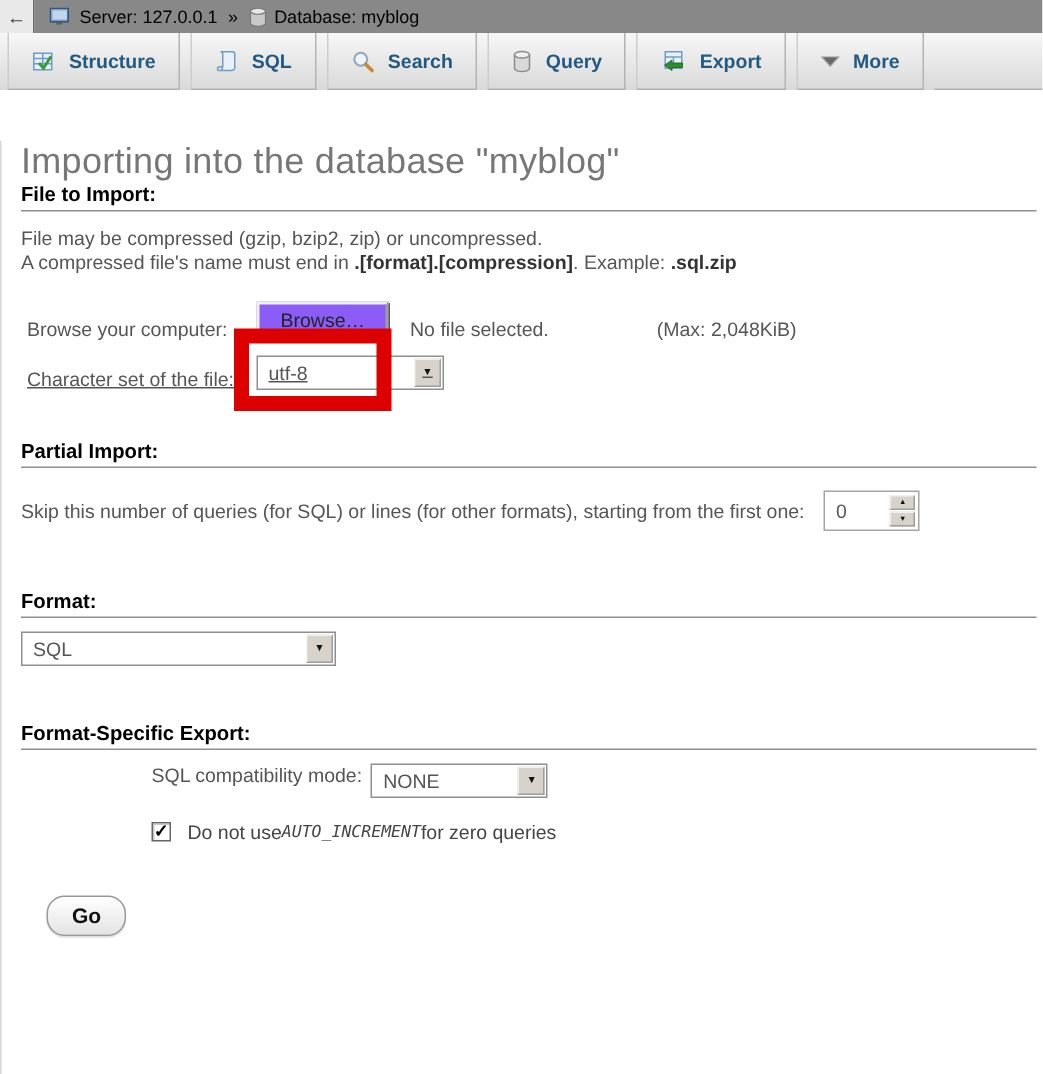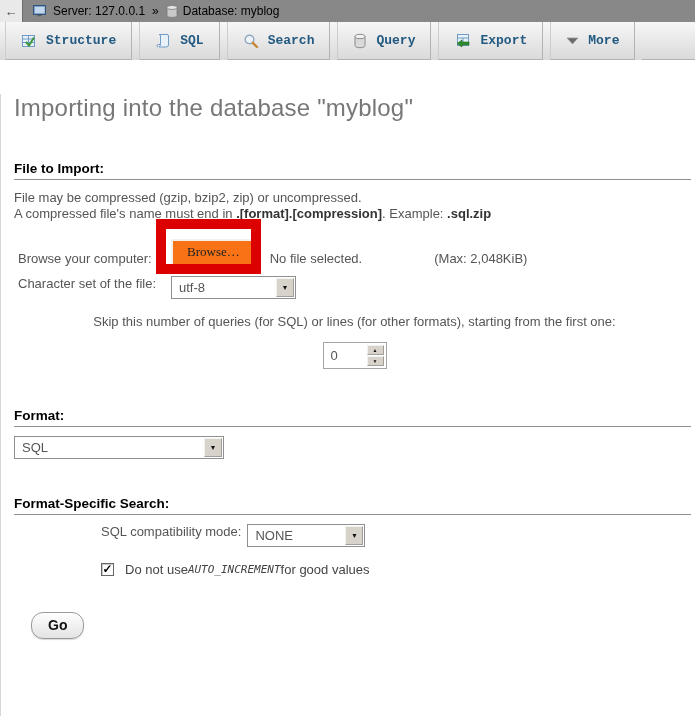--- a/index.html
+++ b/index.html
@@ -28,63 +28,63 @@
   .tabbar {
     height:38px; display:flex; align-items:stretch;
     background:linear-gradient(#f7f7f7,#d9d9d9);
     padding-left:5px;
   }
   .tab {
     display:flex; align-items:center; gap:9px; padding:0 15px;
     border-left:1px solid #cdcdcd; border-right:1px solid #b3b3b3;
     border-bottom:1px solid #b2b2b2;
     margin-right:7px; cursor:pointer;
-    color:#235a81; font-weight:bold; font-size:13px; white-space:nowrap;font-family:Liberation Mono, monospace;
+    color:#235a81; font-weight:bold; font-size:13px; white-space:nowrap;
   }
   .tab.active {
     background:#fff; border-bottom:1px solid #fff;
   }
   .tabfill { flex:1; border-bottom:1px solid #b2b2b2; }
   .ticon { display:flex; align-items:center; }
 
   
   .content { border-left:1px solid #d6d6d6; min-height:656px; }
 
   h2.page-title {
     margin:34px 0 0 13px; font-size:24px; font-weight:normal; color:#777;
     letter-spacing:0.2px;
   }
 
   .section-heading {
     margin:0 4px 0 13px; padding-bottom:3px;
     font-size:13.5px; font-weight:bold; color:#000;
     border-bottom:1px solid #8f8f8f;
   }
-  .sh1 { margin-top:39px; }
+  .sh1 { }
   .sh2 { margin-top:33px; }
   .sh3 { margin-top:39px; }
   .sh4 { margin-top:37px; }
 
   .info-para { margin:10px 0 0 13px; color:#555; line-height:16px; }
   .info-para b { color:#333; }
 
   .browse-row {
     margin:16px 0 0 17px; display:flex; align-items:flex-end; height:28px; color:#555;
   }
   .browse-label { width:153px; }
   .browse-btn {
     margin-left:0; padding:3px 14px 4px 14px;
-    background:#f97316; border:2px outset #f3f1ee;
+    background:#8b5cf6; border:2px outset #f3f1ee;
     box-shadow:1px 1px 0 #5a5a5a;
-    font-family:Liberation Serif, serif; font-size:13px; color:#222; cursor:pointer;
+    font-family:Liberation Sans, sans-serif; font-size:13px; color:#222; cursor:pointer;
   }
   .no-file { margin-left:14px; }
   .max-size { margin-left:72px; }
 
-  .charset-row { margin:10px 0 0 17px; display:flex; align-items:flex-start; color:#555; }
+  .charset-row { margin:10px 0 0 17px; display:flex; align-items:flex-end; color:#555;text-decoration:underline; }
   .charset-label { width:153px; }
 
   
   .wselect {
     display:inline-flex; align-items:center; justify-content:space-between;
     height:23px; border:1px solid #8f8f8f; background:#fff; cursor:pointer;
     color:#555;
     gap:44px;
   }
   .wselect .val { padding:0 7px; white-space:nowrap; overflow:hidden; }
@@ -103,21 +103,21 @@
     font-size:12px; line-height:11px; color:#000; cursor:pointer;
     font-weight:bold;
   }
 
   .allow-para {
     margin:9px 13px 0 13px; color:#555; line-height:17px;
   }
   .allow-para .cb { vertical-align:-2px; margin:0 12px 0 7px; }
   .allow-para i { color:#555; }
 
-  .skip-row { margin:15px 0 0 13px; display:flex; align-items:center; gap:13px; color:#555;flex-direction:column; }
+  .skip-row { margin:15px 0 0 13px; display:flex; align-items:center; gap:13px; color:#555; }
   .spinbox {
     width:64px; height:27px; border:1px solid #a5a5a5; background:#fff;
     display:flex; align-items:center; padding:2px;
   }
   .spinbox .sval { flex:1; padding-left:5px; color:#555; }
   .spincol { display:flex; flex-direction:column; gap:1px; }
   .spinbtn {
     width:17px; height:10px; background:#d7d3cb; border:1px outset #f3f1ee;
     display:flex; align-items:center; justify-content:center;
     font-size:5px; color:#111; cursor:pointer;
@@ -253,20 +253,21 @@
   </div>
 
   <div class="charset-row">
     <span class="charset-label">Character set of the file:</span>
     <span class="wselect" style="width:125px;">
       <span class="val">utf-8</span>
       <span class="arrow-btn">▼</span>
     </span>
   </div>
 
+  <div class="section-heading sh2">Partial Import:</div>
 
 
   <div class="skip-row">
     <span>Skip this number of queries (for SQL) or lines (for other formats), starting from the first one:</span>
     <span class="spinbox">
       <span class="sval">0</span>
       <span class="spincol">
         <span class="spinbtn">▲</span>
         <span class="spinbtn">▼</span>
       </span>
@@ -275,35 +276,35 @@
 
   <div class="section-heading sh3">Format:</div>
 
   <div class="format-select-row">
     <span class="wselect" style="width:210px;">
       <span class="val">SQL</span>
       <span class="arrow-btn">▼</span>
     </span>
   </div>
 
-  <div class="section-heading sh4">Format-Specific Search:</div>
+  <div class="section-heading sh4">Format-Specific Export:</div>
 
   <div class="compat-row">
     <span>SQL compatibility mode:</span>
     <span class="wselect" style="width:118px;">
       <span class="val">NONE</span>
       <span class="arrow-btn">▼</span>
     </span>
   </div>
 
   <div class="zero-row">
     <span class="cb">✓</span>
       <span>Do not use </span>
       <span class="mono">AUTO_INCREMENT</span>
-      <span> for good values</span>
+      <span> for zero queries</span>
   </div>
 
   <div class="go-row">
     <button class="go-btn">Go</button>
   </div>
 
 </div>
 
 <div class="annotation-box" style="border-color: rgb(221, 0, 0);"></div>
 

